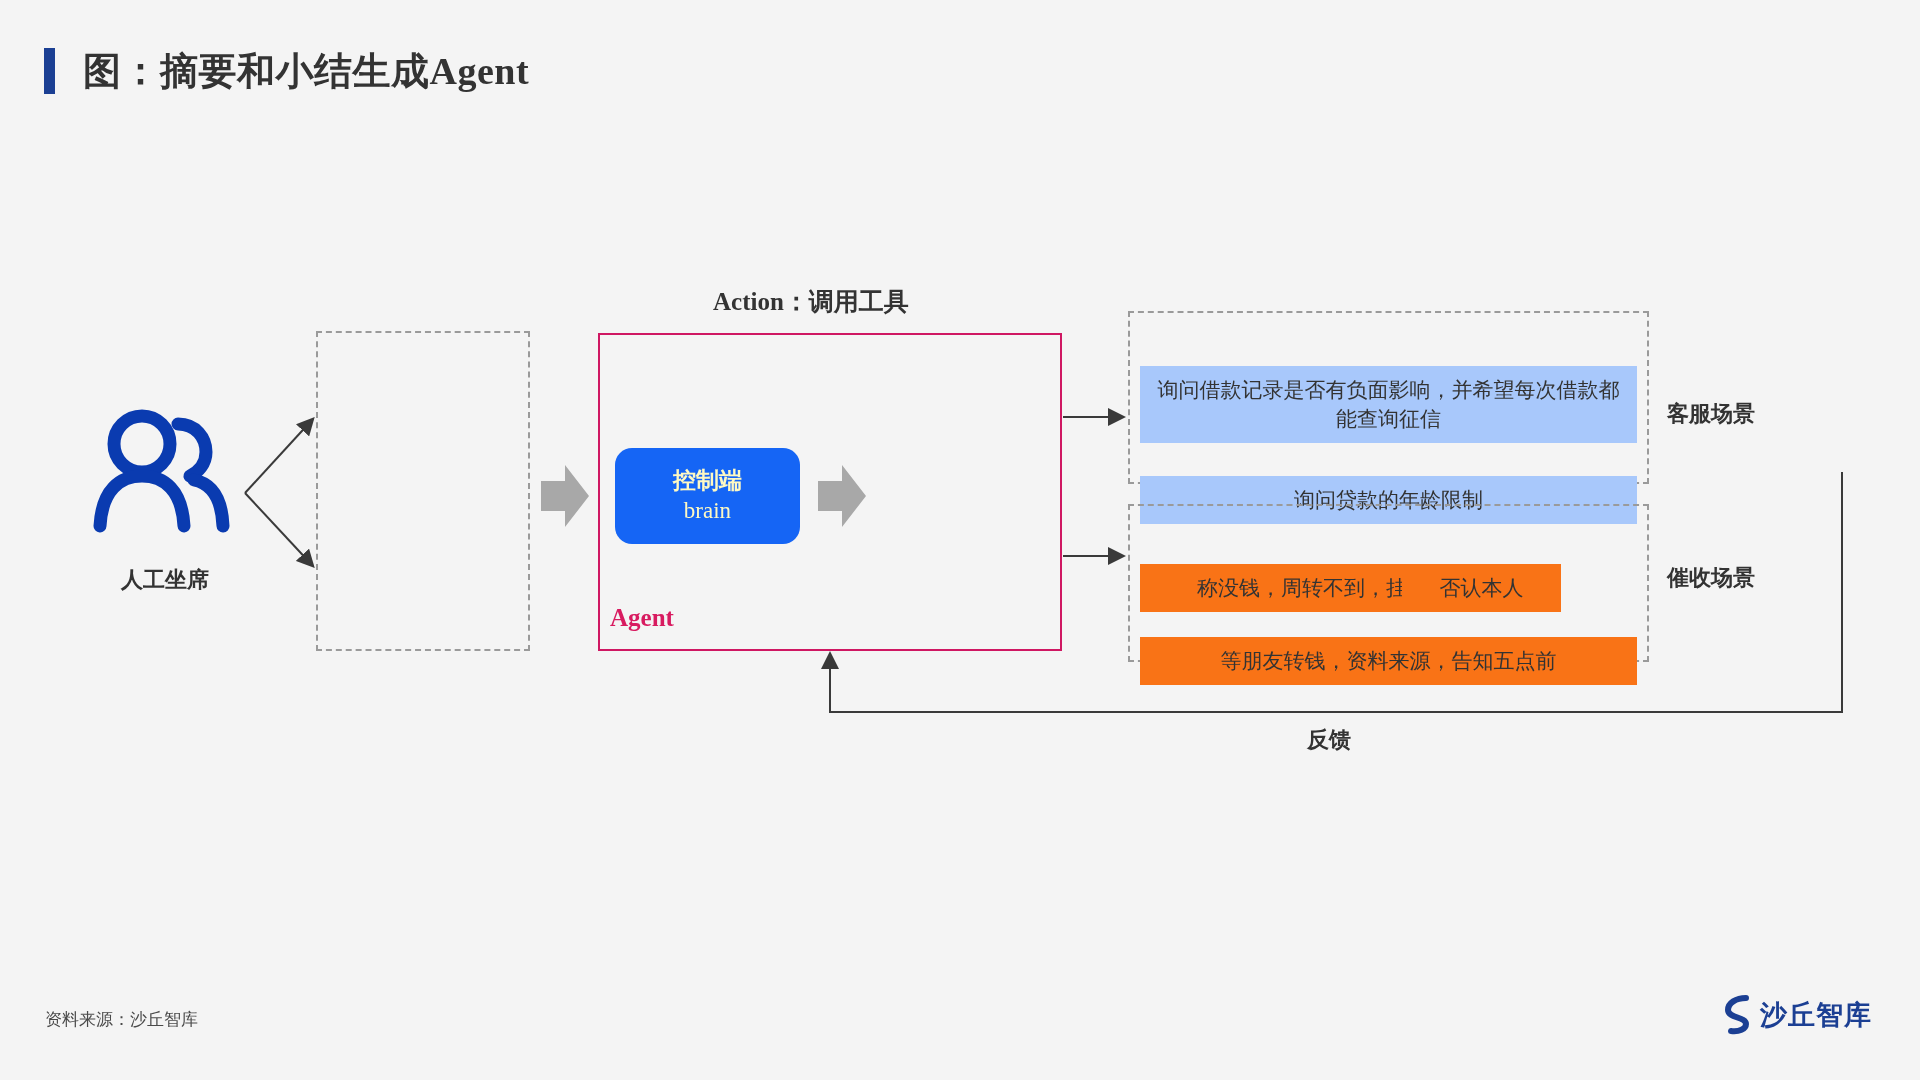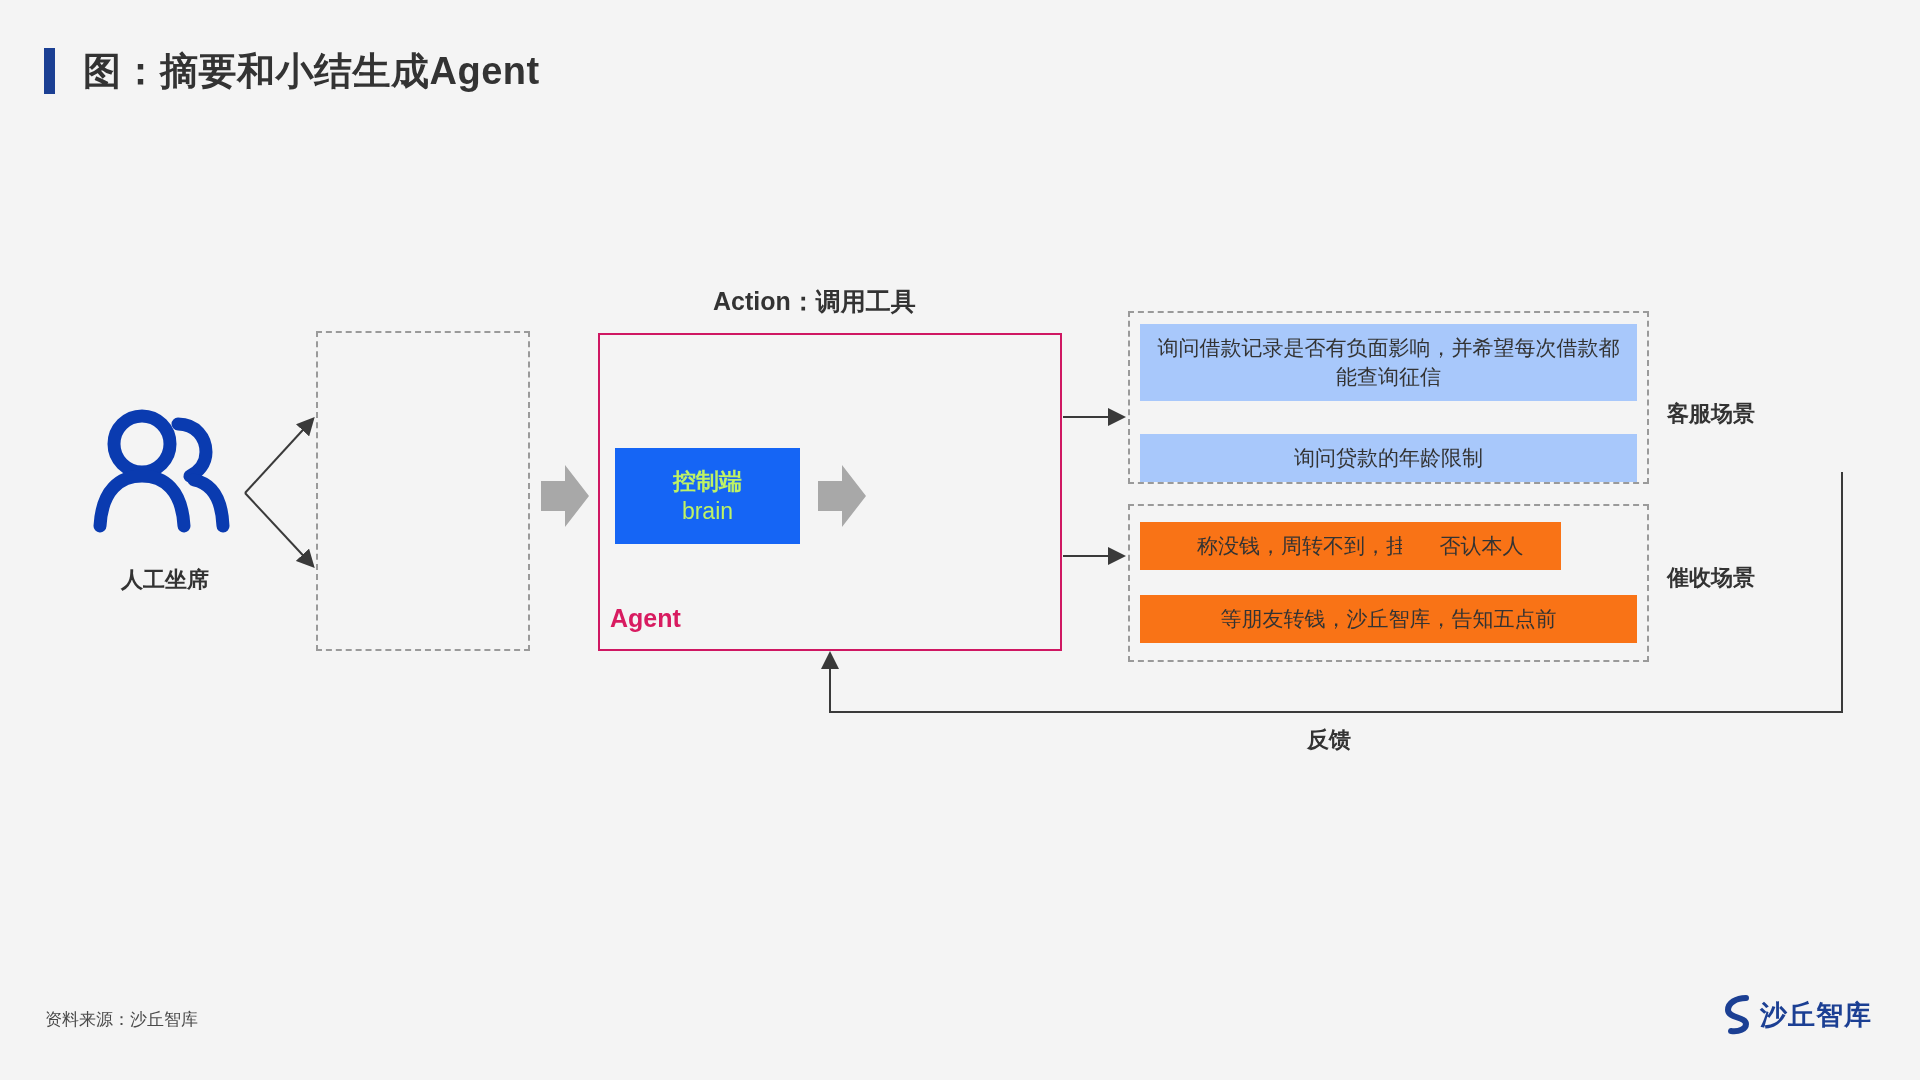--- a/index.html
+++ b/index.html
@@ -2,21 +2,21 @@
 <html><head>
 <meta charset="utf-8">
 <style>
   * { box-sizing: border-box; margin: 0; padding: 0; }
   html, body {
     width: 1920px; height: 1080px;
     background: #f4f4f4;
     font-family: "Liberation Sans", "DejaVu Sans", sans-serif;
     overflow: hidden;
   }
-  #root { position: relative; width: 1920px; height: 1080px; background: #f4f4f4; }
+  #root { position: relative; width: 1920px; height: 1080px; background: #f4f4f4; font-family: Liberation Serif, serif; }
 
   
   .title-bar {
     position: absolute; left: 44px; top: 48px;
     display: flex; align-items: center; gap: 28px;
   }
   .title-accent {
     width: 11px; height: 46px; background: #1b3f93;
   }
   .title-text {
@@ -52,33 +52,34 @@
   }
   .action-label {
     position: absolute; font-size: 25px; font-weight: 700; color: #333333;
     white-space: nowrap;
   }
 
   
   .node-box {
     position: absolute; background: #1565f5;
     display: flex; flex-direction: column; align-items: center; justify-content: center;
-    color: #bef264; font-size: 23px; line-height: 1.32; font-weight: 400;
+    color: #fef9c3; font-size: 23px; line-height: 1.32; font-weight: 400; border-radius: 17px;
   }
   .node-box .l1 { font-weight: 700; }
 
   
   .block-arrow { position: absolute; }
 
   
   .lb-row {
     position: absolute; background: #a8c8fb;
     display: flex; align-items: center; justify-content: center;
     text-align: center; color: #333333; font-size: 21px; line-height: 1.38;
     padding: 4px 14px;
+    margin-top: 42px;
   }
   .lb-row.pale { background: #f97316; }
 
   .scene-label {
     position: absolute; font-size: 22px; font-weight: 700; color: #333333;
     white-space: nowrap;
   }
 
   .feedback-label {
     position: absolute; font-size: 22px; font-weight: 700; color: #333333; margin-left: 12px;
@@ -160,21 +161,21 @@
 
   <div class="lb-row pale" style="left:1140px; top:522px; width:324px; height:48px;">
     <span>称没钱，周转不到，挂</span>
   </div>
 
   <div class="lb-row pale" style="left:1402px; top:522px; width:159px; height:48px;">
     <span>否认本人</span>
   </div>
 
   <div class="lb-row pale" style="left:1140px; top:595px; width:497px; height:48px;">
-    <span>等朋友转钱，沙丘智库，告知五点前</span>
+    <span>等朋友转钱，资料来源，告知五点前</span>
   </div>
 
   <div class="scene-label" style="left:1667px; top:563px;">催收场景</div>
 
   <div class="feedback-label" style="left:1295px; top:725px;">反馈</div>
 
   <svg class="overlay">
     <defs>
       <marker id="ah" markerWidth="9" markerHeight="9" refX="7" refY="4.5" orient="auto">
         <path d="M0,0 L9,4.5 L0,9 z" fill="#3a3a3a"></path>

